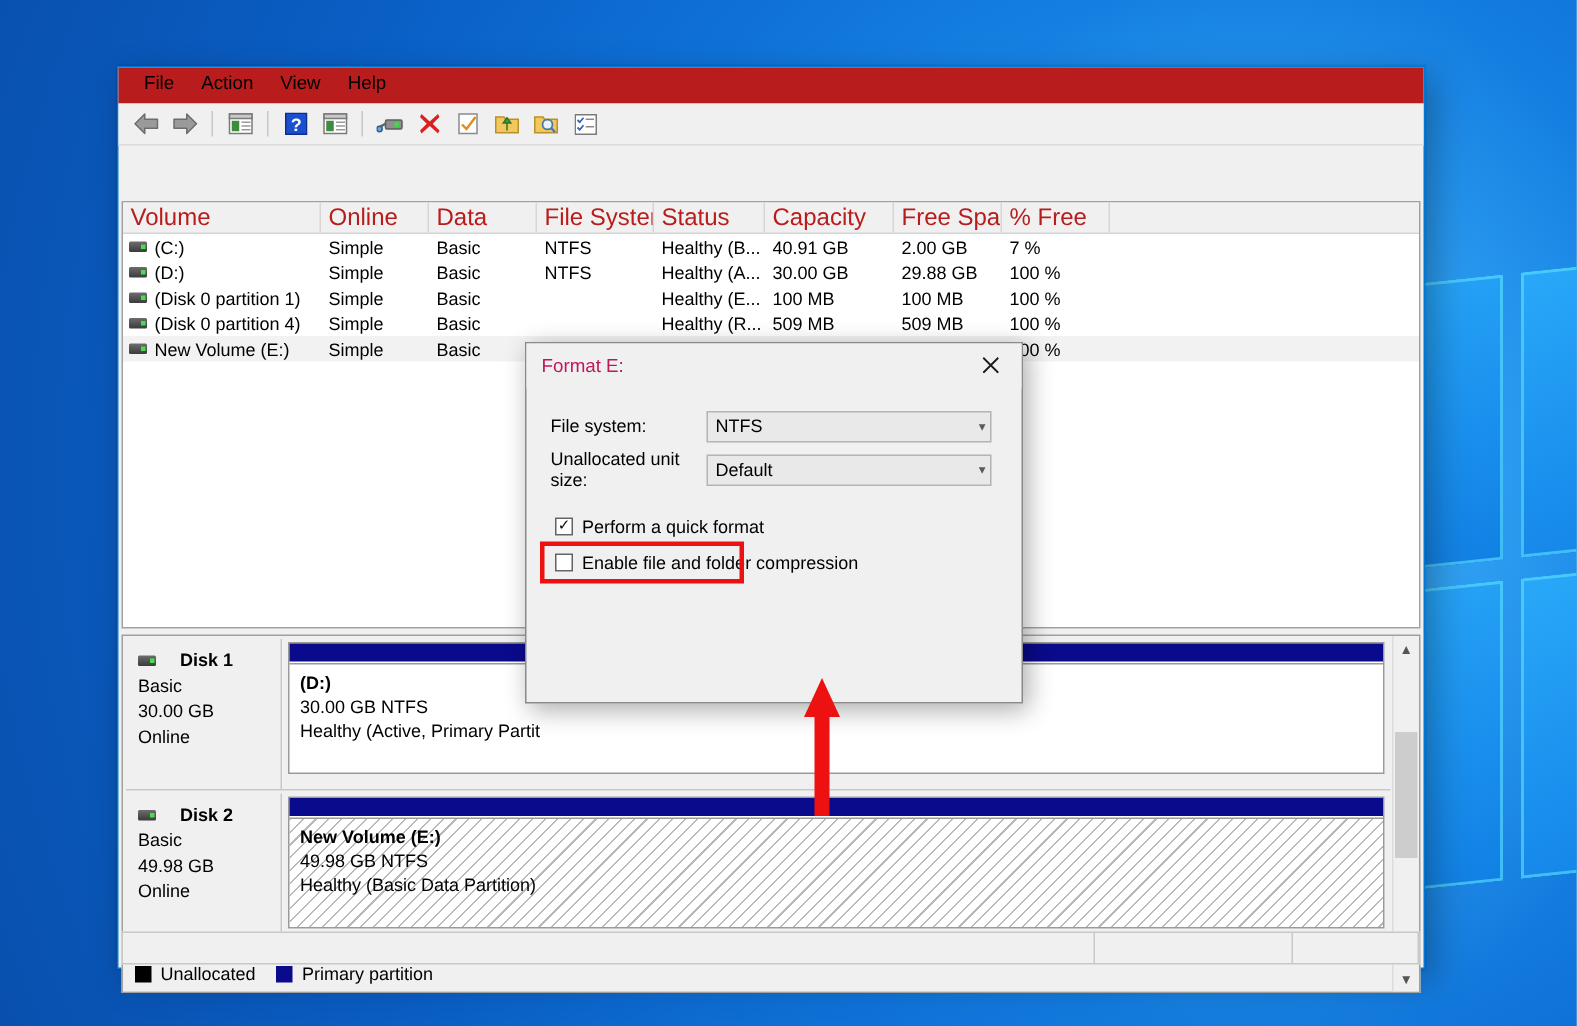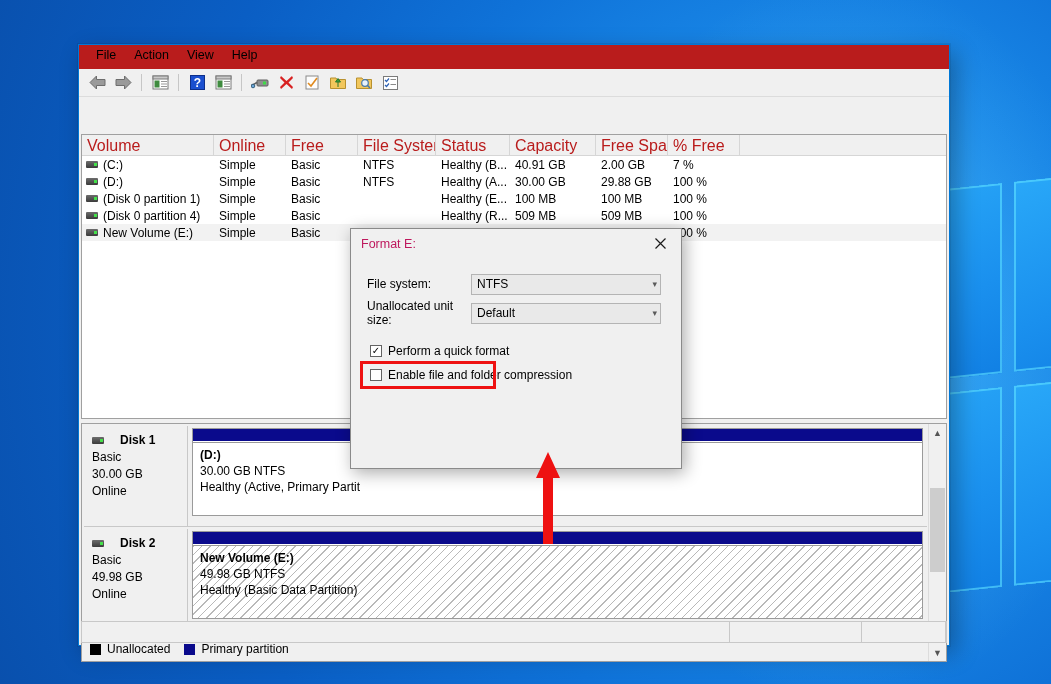--- a/index.html
+++ b/index.html
@@ -263,21 +263,21 @@
         <rect x="7.5" y="3" width="5.5" height="1" fill="#8a8a8a"></rect>
         <rect x="7.5" y="8" width="5.5" height="1" fill="#8a8a8a"></rect>
       </svg>
     </div>
   </div>
 
   <div id="listpane">
     <div id="hdrow">
       <div class="hcell c0">Volume</div>
       <div class="hcell c1">Online</div>
-      <div class="hcell c2">Free</div>
+      <div class="hcell c2">Data</div>
       <div class="hcell c3">File System</div>
       <div class="hcell c4">Status</div>
       <div class="hcell c5">Capacity</div>
       <div class="hcell c6">Free Spa...</div>
       <div class="hcell c7">% Free</div>
       <div class="hcell c8"></div>
     </div>
 
     <div class="vrow">
       <div class="vcell c0">

